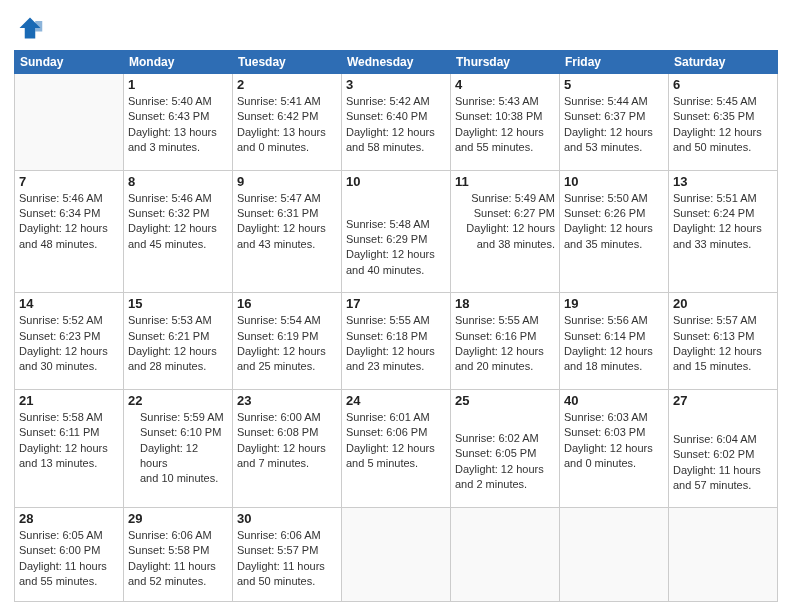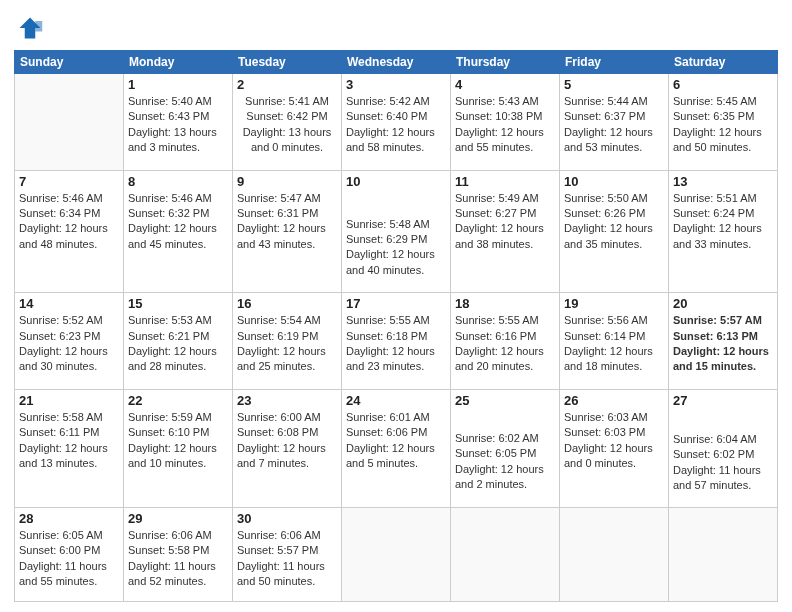--- a/index.html
+++ b/index.html
@@ -141,21 +141,21 @@
           <td class="empty-cell"></td>
           <td>
             <span class="day-number">1</span>
             <div class="day-info" style="white-space: pre-line;">Sunrise: 5:40 AM
 Sunset: 6:43 PM
 Daylight: 13 hours
 and 3 minutes.</div>
           </td>
           <td>
             <span class="day-number">2</span>
-            <div class="day-info" style="white-space: pre-line; text-align: center;">Sunrise: 5:41 AM
+            <div class="day-info" style="white-space: pre-line;">Sunrise: 5:41 AM
 Sunset: 6:42 PM
 Daylight: 13 hours
 and 0 minutes.</div>
           </td>
           <td>
             <span class="day-number">3</span>
             <div class="day-info" style="white-space: pre-line;">Sunrise: 5:42 AM
 Sunset: 6:40 PM
 Daylight: 12 hours
 and 58 minutes.</div>
@@ -206,21 +206,21 @@
           </td>
           <td>
             <span class="day-number">10</span>
             <div class="day-info" style="white-space: pre-line; margin-top: 28px;">Sunrise: 5:48 AM
 Sunset: 6:29 PM
 Daylight: 12 hours
 and 40 minutes.</div>
           </td>
           <td>
             <span class="day-number">11</span>
-            <div class="day-info" style="white-space: pre-line;">Sunrise: 5:49 AM
+            <div class="day-info" style="white-space: pre-line; text-align: right;">Sunrise: 5:49 AM
 Sunset: 6:27 PM
 Daylight: 12 hours
 and 38 minutes.</div>
           </td>
           <td>
             <span class="day-number">10</span>
             <div class="day-info" style="white-space: pre-line;">Sunrise: 5:50 AM
 Sunset: 6:26 PM
 Daylight: 12 hours
 and 35 minutes.</div>
@@ -271,37 +271,37 @@
           </td>
           <td>
             <span class="day-number">19</span>
             <div class="day-info" style="white-space: pre-line;">Sunrise: 5:56 AM
 Sunset: 6:14 PM
 Daylight: 12 hours
 and 18 minutes.</div>
           </td>
           <td>
             <span class="day-number">20</span>
-            <div class="day-info" style="white-space: pre-line; font-weight: bold;">Sunrise: 5:57 AM
+            <div class="day-info" style="white-space: pre-line;">Sunrise: 5:57 AM
 Sunset: 6:13 PM
 Daylight: 12 hours
 and 15 minutes.</div>
           </td>
         </tr>
         <tr>
           <td>
             <span class="day-number">21</span>
             <div class="day-info" style="white-space: pre-line;">Sunrise: 5:58 AM
 Sunset: 6:11 PM
 Daylight: 12 hours
 and 13 minutes.</div>
           </td>
           <td>
             <span class="day-number">22</span>
-            <div class="day-info" style="white-space: pre-line;">Sunrise: 5:59 AM
+            <div class="day-info" style="white-space: pre-line; margin-left: 12px;">Sunrise: 5:59 AM
 Sunset: 6:10 PM
 Daylight: 12 hours
 and 10 minutes.</div>
           </td>
           <td>
             <span class="day-number">23</span>
             <div class="day-info" style="white-space: pre-line;">Sunrise: 6:00 AM
 Sunset: 6:08 PM
 Daylight: 12 hours
 and 7 minutes.</div>
@@ -314,21 +314,21 @@
 and 5 minutes.</div>
           </td>
           <td>
             <span class="day-number">25</span>
             <div class="day-info" style="white-space: pre-line; margin-top: 23px;">Sunrise: 6:02 AM
 Sunset: 6:05 PM
 Daylight: 12 hours
 and 2 minutes.</div>
           </td>
           <td>
-            <span class="day-number">26</span>
+            <span class="day-number">40</span>
             <div class="day-info" style="white-space: pre-line;">Sunrise: 6:03 AM
 Sunset: 6:03 PM
 Daylight: 12 hours
 and 0 minutes.</div>
           </td>
           <td>
             <span class="day-number">27</span>
             <div class="day-info" style="white-space: pre-line; margin-top: 24px;">Sunrise: 6:04 AM
 Sunset: 6:02 PM
 Daylight: 11 hours

